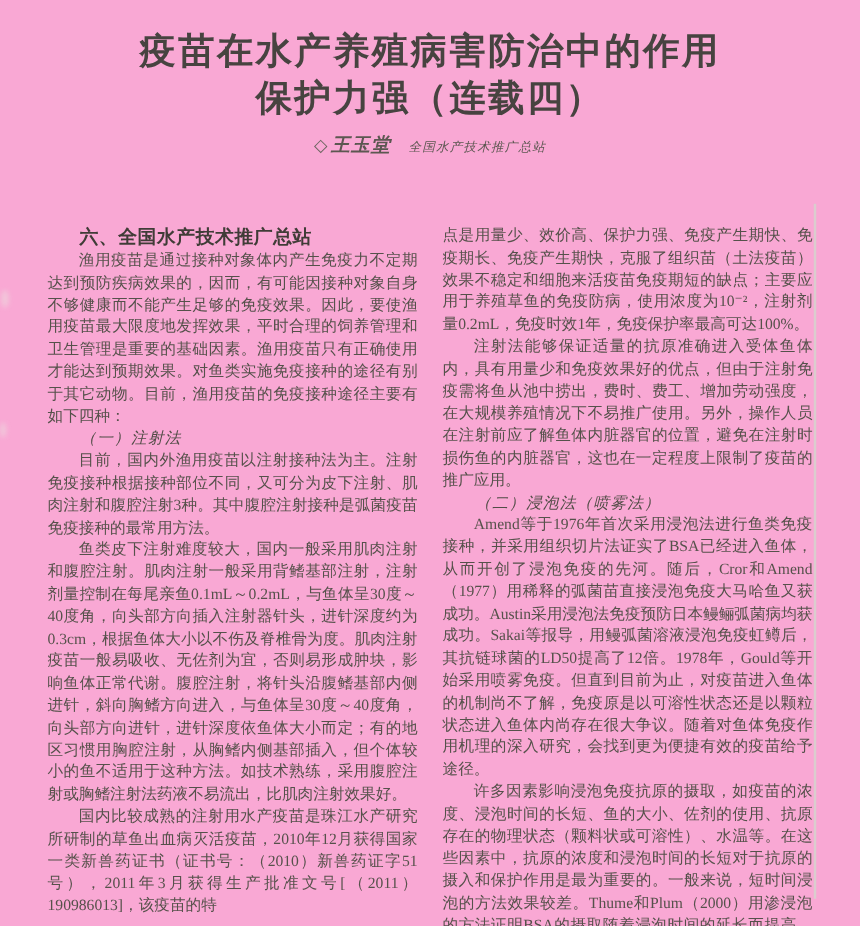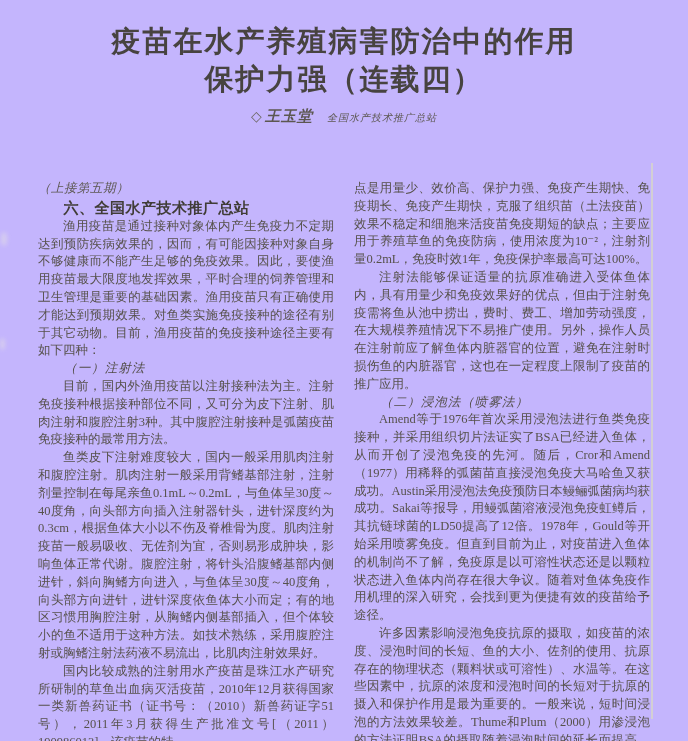--- a/index.html
+++ b/index.html
@@ -1,19 +1,19 @@
 <!DOCTYPE html>
 <html><head>
 <meta charset="utf-8">
 <style>
   html,body{margin:0;padding:0;background:#f4f2ee;}
   .page{
     position:relative;
     width:688px;height:741px;
-    background:#c4b5fd;
+    background:#f9a8d4;
     overflow:hidden;
     font-family:"Liberation Serif","DejaVu Serif",serif;
     color:#56514b;
     box-sizing:border-box;
   }
   
   .header{position:absolute;top:22px;left:0;width:688px;text-align:center;}
   .title-line{
     font-weight:bold;
     font-size:29px;
@@ -87,21 +87,20 @@
   <div class="header">
     <div class="title-line">疫苗在水产养殖病害防治中的作用</div>
     <div class="title-line">保护力强（连载四）</div>
     <div class="byline">
       <span class="diamond">◇</span><span class="author">王玉堂</span><span class="affil">全国水产技术推广总站</span>
     </div>
   </div>
 
   <div class="columns">
     <div class="col">
-      <p class="note">（上接第五期）</p>
       <p class="h2">六、全国水产技术推广总站</p>
       <p>渔用疫苗是通过接种对象体内产生免疫力不定期达到预防疾病效果的，因而，有可能因接种对象自身不够健康而不能产生足够的免疫效果。因此，要使渔用疫苗最大限度地发挥效果，平时合理的饲养管理和卫生管理是重要的基础因素。渔用疫苗只有正确使用才能达到预期效果。对鱼类实施免疫接种的途径有别于其它动物。目前，渔用疫苗的免疫接种途径主要有如下四种：</p>
       <p class="sub">（一）注射法</p>
       <p>目前，国内外渔用疫苗以注射接种法为主。注射免疫接种根据接种部位不同，又可分为皮下注射、肌肉注射和腹腔注射3种。其中腹腔注射接种是弧菌疫苗免疫接种的最常用方法。</p>
       <p>鱼类皮下注射难度较大，国内一般采用肌肉注射和腹腔注射。肌肉注射一般采用背鳍基部注射，注射剂量控制在每尾亲鱼0.1mL～0.2mL，与鱼体呈30度～40度角，向头部方向插入注射器针头，进针深度约为0.3cm，根据鱼体大小以不伤及脊椎骨为度。肌肉注射疫苗一般易吸收、无佐剂为宜，否则易形成肿块，影响鱼体正常代谢。腹腔注射，将针头沿腹鳍基部内侧进针，斜向胸鳍方向进入，与鱼体呈30度～40度角，向头部方向进针，进针深度依鱼体大小而定；有的地区习惯用胸腔注射，从胸鳍内侧基部插入，但个体较小的鱼不适用于这种方法。如技术熟练，采用腹腔注射或胸鳍注射法药液不易流出，比肌肉注射效果好。</p>
       <p>国内比较成熟的注射用水产疫苗是珠江水产研究所研制的草鱼出血病灭活疫苗，2010年12月获得国家一类新兽药证书（证书号：（2010）新兽药证字51号），2011年3月获得生产批准文号[（2011）190986013]，该疫苗的特</p>
     </div>
     <div class="col">
       <p class="cont">点是用量少、效价高、保护力强、免疫产生期快、免疫期长、免疫产生期快，克服了组织苗（土法疫苗）效果不稳定和细胞来活疫苗免疫期短的缺点；主要应用于养殖草鱼的免疫防病，使用浓度为10⁻²，注射剂量0.2mL，免疫时效1年，免疫保护率最高可达100%。</p>
       <p>注射法能够保证适量的抗原准确进入受体鱼体内，具有用量少和免疫效果好的优点，但由于注射免疫需将鱼从池中捞出，费时、费工、增加劳动强度，在大规模养殖情况下不易推广使用。另外，操作人员在注射前应了解鱼体内脏器官的位置，避免在注射时损伤鱼的内脏器官，这也在一定程度上限制了疫苗的推广应用。</p>

